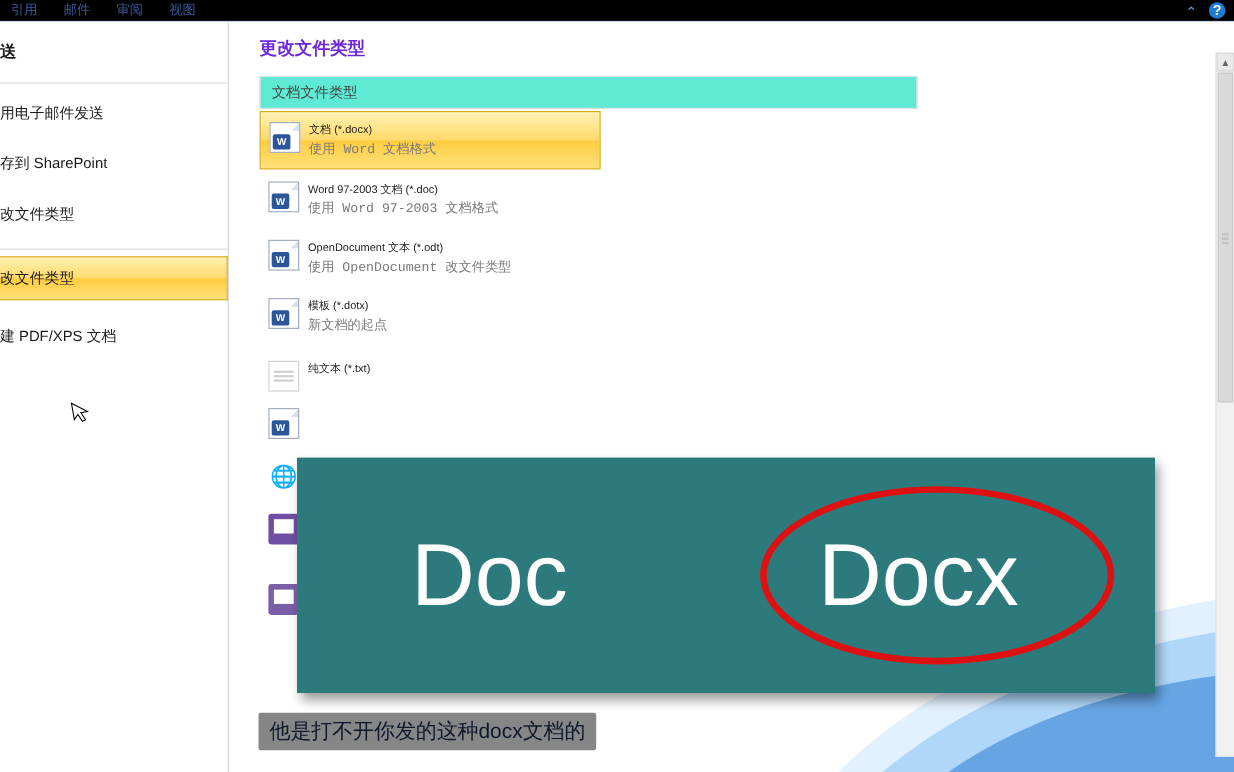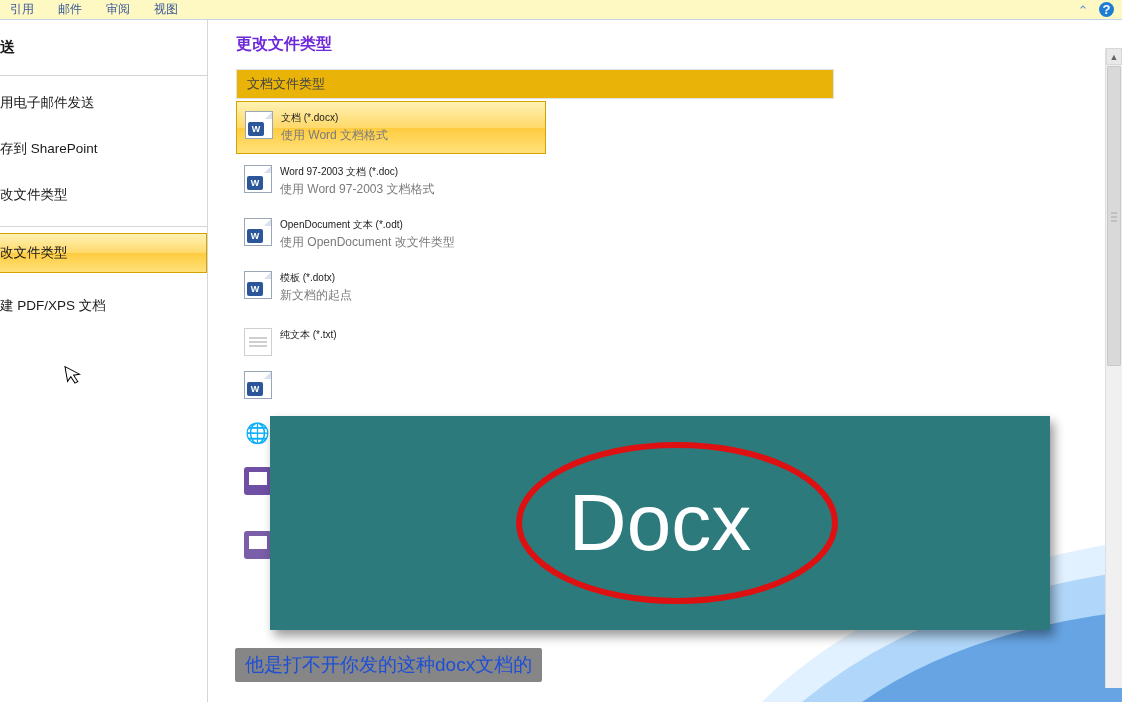--- a/index.html
+++ b/index.html
@@ -1,20 +1,20 @@
 <!DOCTYPE html>
 <html><head>
 <meta charset="utf-8">
 <style>
   * { box-sizing: border-box; margin: 0; padding: 0; font-family: "Microsoft YaHei", "Segoe UI", sans-serif; }
   body { width: 1122px; height: 702px; background: #fff; overflow: hidden; position: relative; }
 
   .ribbon-tabs {
     height: 20px;
-    background: #fef9c3;
+    background: #000000;
     border-bottom: 1px solid #c6d4e8;
     display: flex;
     align-items: center;
     padding-left: 10px;
     font-size: 12px;
     color: #3b5998;
     position: relative;
   }
   .ribbon-tabs .tab { margin-right: 24px; cursor: pointer; }
   .ribbon-tabs .right-icons { position: absolute; right: 8px; top: 2px; display: flex; gap: 8px; }
@@ -53,21 +53,21 @@
     flex: 1;
     padding: 14px 18px 0 28px;
     position: relative;
     overflow: hidden;
   }
   .main-title { font-size: 16px; font-weight: bold; margin-bottom: 14px; color: #6d28d9; }
   .section {
     margin-bottom: 6px;
   }
   .section-header {
-    background: #eab308;
+    background: #5eead4;
     border: 1px solid #e2e2e2;
     padding: 5px 10px;
     font-size: 13px;
     color: #444;
     width: 598px;
   }
   .file-type-item {
     display: flex;
     align-items: flex-start;
     padding: 9px 10px 9px 8px;
@@ -78,21 +78,21 @@
   .file-type-item.selected {
     background: linear-gradient(#fff2b3, #ffd96b 50%, #ffcc3f 51%, #ffe17a);
     border: 1px solid #d4a300;
   }
   .file-type-item .icon {
     width: 28px; height: 28px;
     margin-right: 8px;
     flex-shrink: 0;
   }
   .file-type-item .labels .title { font-size: 10px; color: #1a1a1a; }
-  .file-type-item .labels .desc { font-size: 12px; color: #7a7a7a; margin-top: 2px; }
+  .file-type-item .labels .desc { font-size: 12px; color: #7a7a7a; margin-top: 2px; font-family: Liberation Mono, monospace; }
 
   .word-icon {
     border: 1px solid #9aa7b8;
     background: #fff;
     position: relative;
     width: 26px;
     height: 28px;
   }
   .word-icon::before {
     content: "";
@@ -200,21 +200,21 @@
     left: -42px; top: -40px;
     width: 340px; height: 172px;
     pointer-events: none;
   }
 
   .subtitle-bar {
     position: absolute;
     left: 235px;
     top: 648px;
     background: rgba(100,100,100,0.78);
-    color: #1d4ed8;
+    color: #0f172a;
     font-size: 19px;
     padding: 4px 10px;
     border-radius: 2px;
   }
 
   .bg-swoosh {
     position: absolute;
     right: 0; bottom: 0;
     width: 360px; height: 200px;
     pointer-events: none;
@@ -337,20 +337,21 @@
   </div>
 </div>
 
 <span class="cursor">
   <svg width="18" height="22" viewBox="0 0 18 22">
       <path d="M1 1 L1 16 L5 12 L8 19 L11 18 L8 11 L14 11 Z" fill="#fff" stroke="#000" stroke-width="1"></path>
     </svg>
 </span>
 
 <div class="overlay">
+  <span>Doc</span>
   <span class="circled">
     <span>Docx</span>
     <svg class="ellipse">
       <ellipse cx="170" cy="86" rx="158" ry="78" fill="none" stroke="#d11" stroke-width="6"></ellipse>
     </svg>
   </span>
 </div>
 
 <div class="subtitle-bar">他是打不开你发的这种docx文档的</div>
 

